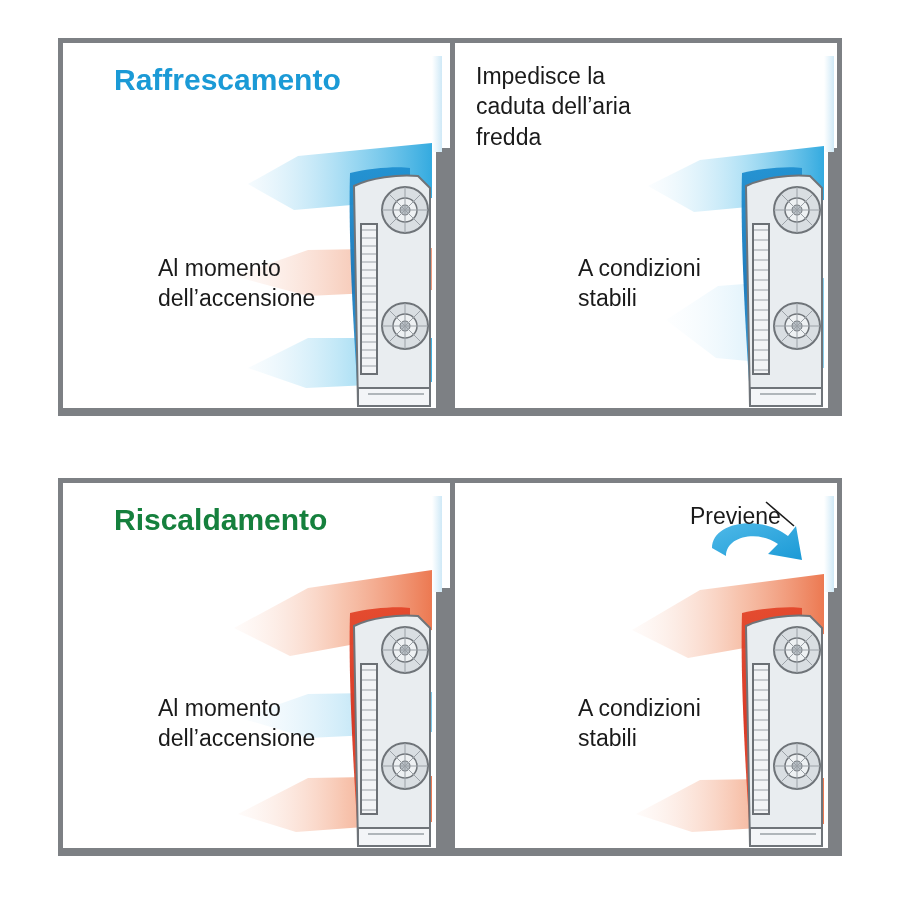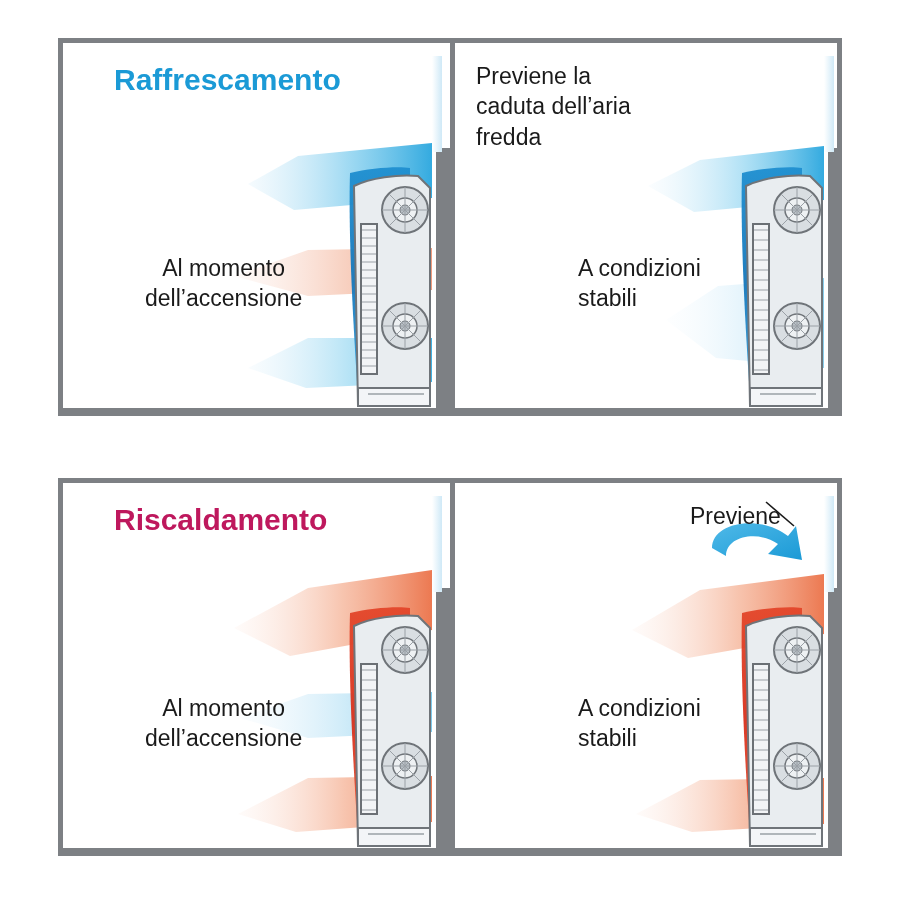--- a/index.html
+++ b/index.html
@@ -81,30 +81,30 @@
   .scene-right { left: 50%; }
 
   .heading {
     position: absolute;
     font-weight: bold;
     font-size: 30px;
     letter-spacing: 0px;
     white-space: nowrap;
   }
   .heading-cooling { color: #1b9ad6; left: 56px; top: 25px; }
-  .heading-heating { color: #be185d; left: 56px; top: 25px; }
+  .heading-heating { color: #15803d; left: 56px; top: 25px; }
 
   .note {
     position: absolute;
     font-size: 23px;
     color: #1a1a1a;
     line-height: 1.32;
     white-space: pre-line;
   }
-  .note-tl { left: 87px; top: 215px; text-align: center; }
+  .note-tl { left: 100px; top: 215px; }
   .note-tr { left: 128px; top: 215px; }
   .note-top-right-desc { left: 26px; top: 23px; }
   .note-window { left: 240px; top: 23px; white-space: nowrap; }
 
   svg { display: block; }
   .svg-layer {
     position: absolute;
     left: 0; top: 0;
     width: 100%;
     height: 100%;
@@ -291,21 +291,21 @@
               <line x1="324" y1="288" x2="370" y2="288"></line>
               <line x1="331" y1="272" x2="363" y2="304"></line>
               <line x1="363" y1="272" x2="331" y2="304"></line>
             </g>
           </g>
           <path d="M300 350 L372 350 L372 368 L300 368 Z" fill="#f3f5f7" stroke="#6f7479" stroke-width="2"></path>
           <path d="M310 356 L366 356" stroke="#9aa0a6" stroke-width="1.5"></path>
         </g>
       </svg>
 
-      <div class="note note-top-right-desc">Previene la
+      <div class="note note-top-right-desc">Impedisce la
 caduta dell’aria
 fredda</div>
       <div class="note note-tr">A condizioni
 stabili</div>
     </div>
 
     <div class="half-divider"></div>
   </div>
 
   <div class="panel panel-heating">

